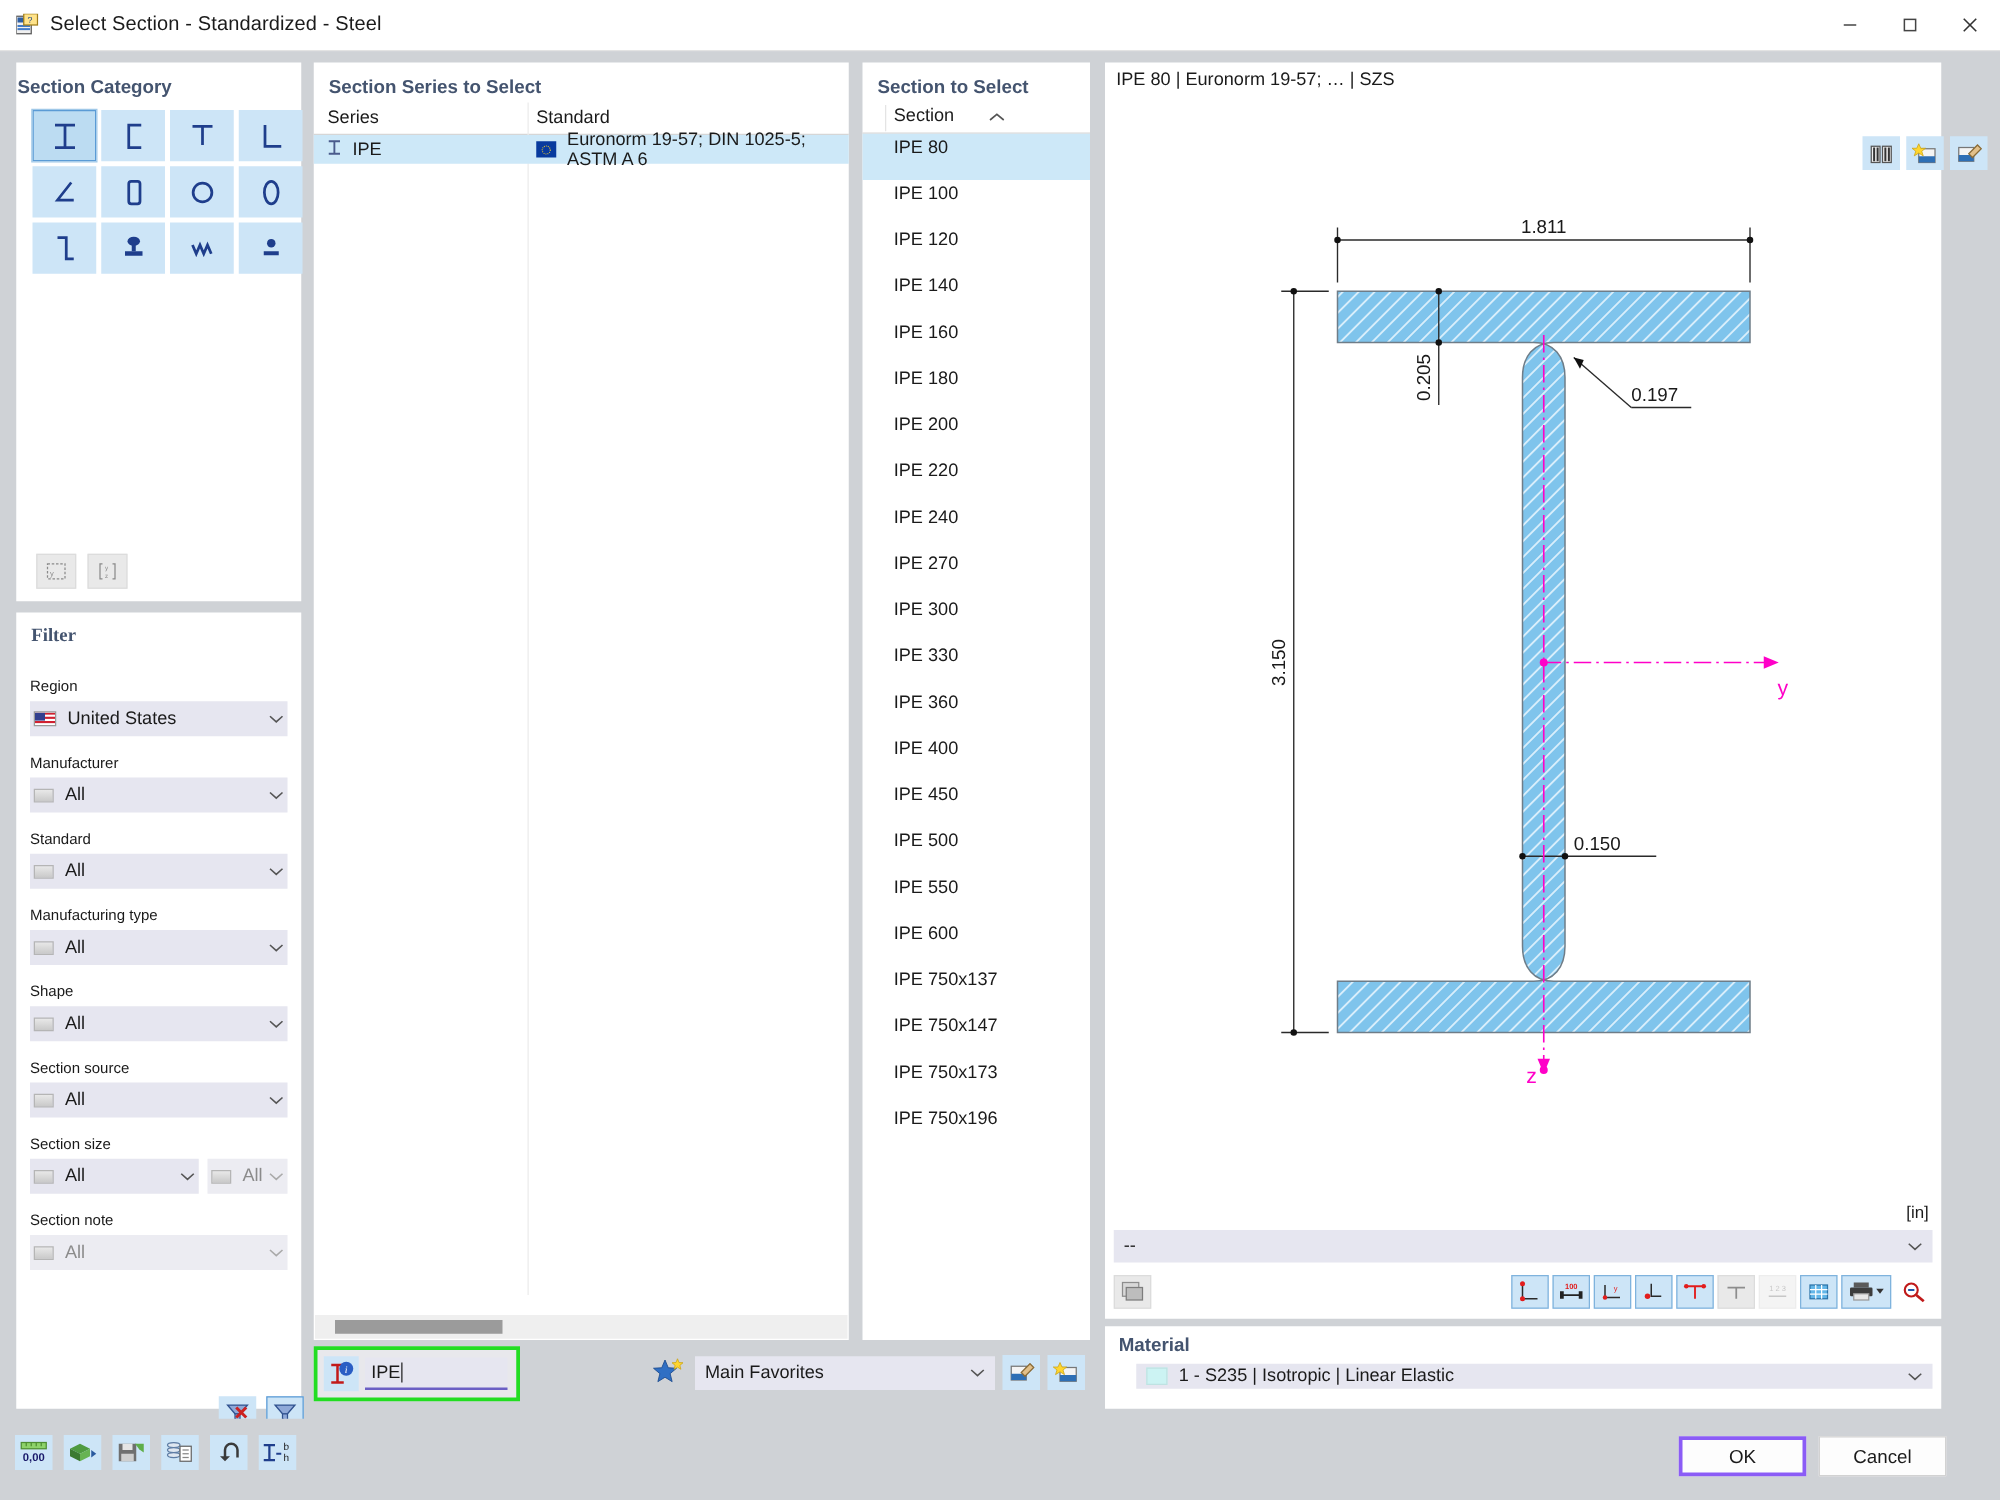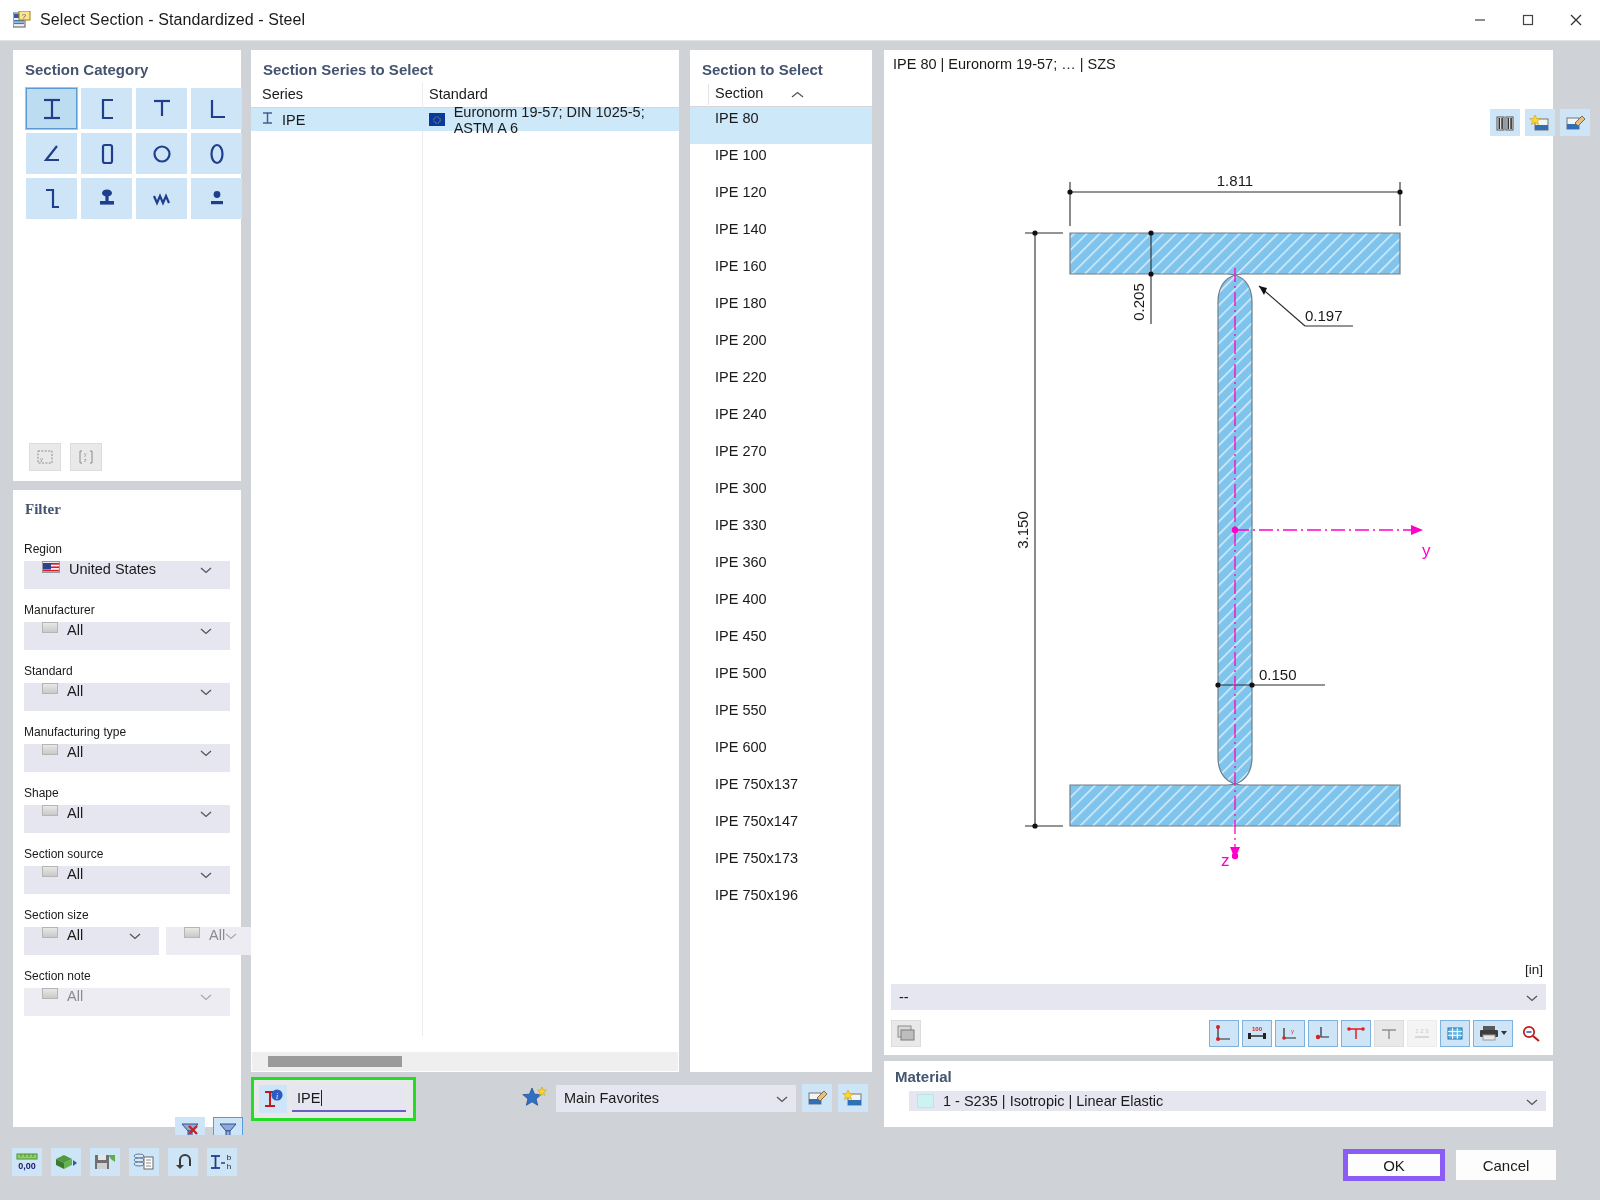--- a/index.html
+++ b/index.html
@@ -26,36 +26,36 @@
   .win-btn { width:48px; height:41px; display:flex; align-items:center; justify-content:center; }
   .win-btn svg { display:block; }
   
   #content { position:absolute; top:41px; left:0; width:1600px; height:1159px; background:#cfd2d6; }
 
   .panel { background:#ffffff; position:absolute; }
   .panel-title { color:#44546f; font-weight:bold; font-size:15px; }
 
   
   #cat-panel { left:13px; top:9px; width:228px; height:431px; }
-  #cat-panel .panel-title { position:absolute; left:12px; top:11px; }
+  #cat-panel .panel-title { position:absolute; left:1px; top:11px; }
   .cat-grid { position:absolute; left:11px; top:36px; display:grid; grid-template-columns:repeat(4,55px); grid-template-rows:repeat(3,45px); gap:0px 0px;}
   .cat-cell { width:51px; height:41px; background:#cde5f7; margin:2px; display:flex; align-items:center; justify-content:center; }
   .cat-cell.selected { background:#bcdcf2; border:1px solid #5b9bd5; outline:1px solid #9fc8e8; }
   .cat-cell svg { display:block; }
   .cat-bottom { position:absolute; left:16px; bottom:10px; display:flex; gap:9px; }
   .cat-bottom .sq { width:32px; height:28px; background:#e9e9e9; display:flex; align-items:center; justify-content:center; border:1px solid #dcdcdc;}
 
   
   #filter-panel { left:13px; top:449px; width:228px; height:637px; }
   #filter-panel .panel-title { position:absolute; left:12px; top:11px;font-family:Liberation Serif, serif; }
   .filters { position:absolute; left:11px; top:38px; right:11px; }
   .flabel { font-size:12px; color:#1a1a1a; margin-top:14px; margin-bottom:5px; }
   .fsel {
-    height:28px; background:#e6e6f0; display:flex; align-items:flex-start;
-    padding:0 18px; font-size:14.5px; position:relative;
+    height:28px; background:#e6e6f0; display:flex; align-items:center;
+    padding:0 3px; font-size:14.5px; position:relative;
   }
   .fsel.disabled { background:#ececf2; color:#8b8b8b; }
   .fsel .swatch { width:16px; height:11px; background:linear-gradient(#e8e8e8,#c9c9c9); border:1px solid #b5b5b5; margin-right:9px; flex:0 0 auto;}
   .fsel .flag { width:18px; height:12px; margin-right:9px; flex:0 0 auto; position:relative; overflow:hidden; border:1px solid #999;}
   .fsel .chev { margin-left:auto; }
   .fsel-row { display:flex; gap:7px; }
   .fsel-row .fsel:first-child { flex:0 0 135px; }
   .fsel-row .fsel:last-child { flex:1 1 auto; }
 
   
@@ -120,21 +120,21 @@
 
   
   #bottombar { position:absolute; left:0; top:1094px; width:1600px; height:65px; background:#cfd2d6; }
   .bl-tools { position:absolute; left:12px; top:13px; display:flex; gap:9px; }
   .bl-tools .bt { width:30px; height:28px; background:#cde5f7; display:flex; align-items:center; justify-content:center; }
   .okbtn, .cancelbtn {
     position:absolute; top:14px; height:32px; width:102px;
     display:flex; align-items:center; justify-content:center; font-size:15px;
     background:#fdfdfd;
   }
-  .okbtn { left:1343px; border:5px solid #8b5cf6; }
+  .okbtn { left:1343px; border:3px solid #8b5cf6; }
   .cancelbtn { left:1455px; border:1px solid #d2d2d2; }
 
   .sv { display:block; }
 </style>
 </head>
 <body>
 
 <div id="titlebar">
   <span class="app-icon">
     <svg width="18" height="18" viewBox="0 0 18 18">

